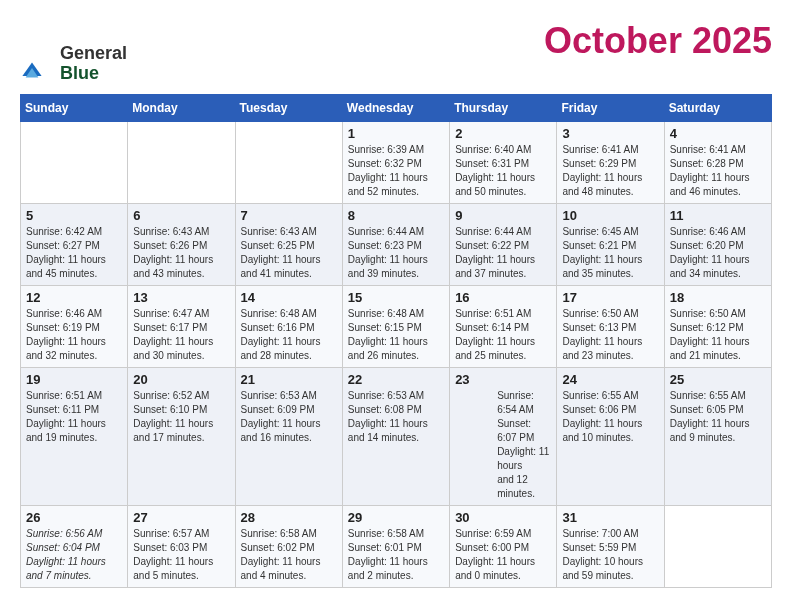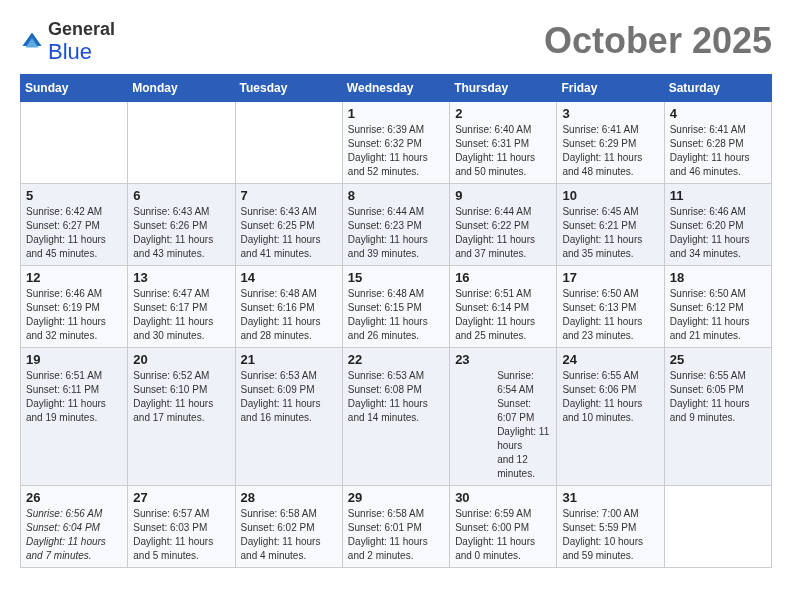--- a/index.html
+++ b/index.html
@@ -11,39 +11,40 @@
       padding: 20px;
     }
     .header {
       display: flex;
       justify-content: space-between;
       align-items: flex-start;
       margin-bottom: 10px;
     }
     .logo {
       display: flex;
-      align-items: center;
-      gap: 4px;
+      align-items: flex-end;
+      gap: 16px;
+      margin-top: 24px;
     }
     .logo-text {
       display: flex;
       flex-direction: column;
       line-height: 1.1;
     }
     .logo-icon {
       width: 24px;
       height: 24px;
     }
     .title-area {
       text-align: right;
     }
     .month-title {
       font-size: 36px;
       font-weight: bold;
-      color: #737373;
+      color: #be185d;
     }
     .subtitle {
       font-size: 14px;
       color: #555;
     }
     .calendar {
       width: 100%;
       border-collapse: collapse;
       font-size: 10.5px;
       padding-left: 20px;
@@ -91,21 +92,21 @@
 <body>
 
 <div class="header">
   <div class="logo">
     <svg class="logo-icon" viewBox="0 0 30 30" xmlns="http://www.w3.org/2000/svg">
       <polygon points="15,3 27,20 3,20" fill="#1a6bc0"></polygon>
       <polygon points="15,10 23,22 7,22" fill="#5aaae0"></polygon>
     </svg>
     <div class="logo-text">
       <span style="font-size:18px;font-weight:bold;color:#333;">General</span>
-      <span style="font-size:22px;font-weight:normal;color:#1d4ed8;">Blue</span>
+      <span style="font-size:18px;font-weight:bold;color:#14532d;">Blue</span>
     </div>
   </div>
   <div class="title-area">
     <div class="month-title">October 2025</div>
   </div>
 </div>
 
 <table class="calendar">
   <thead>
     <tr id="weekday-header">

